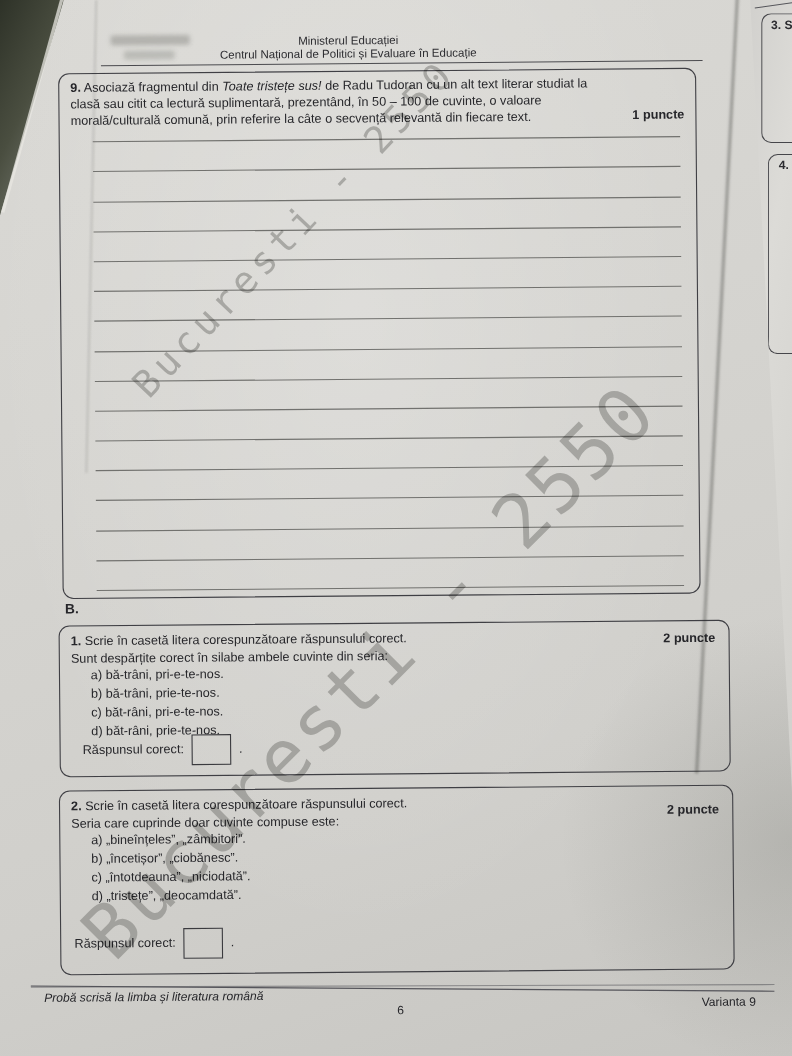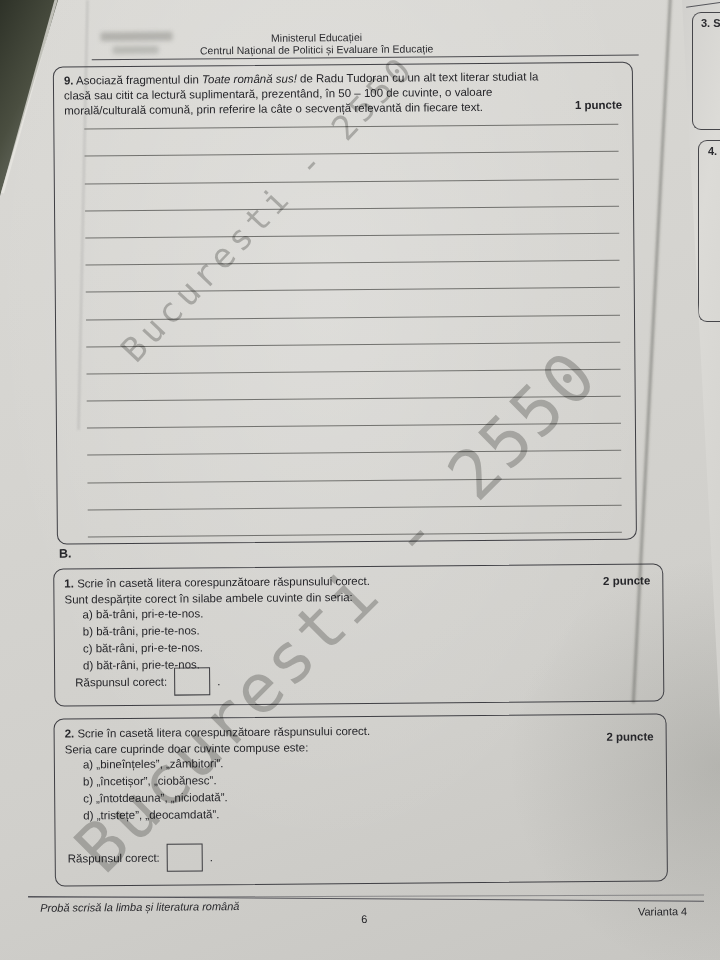--- a/index.html
+++ b/index.html
@@ -95,21 +95,21 @@
       <div>Ministerul Educației</div>
       <div>Centrul Național de Politici și Evaluare în Educație</div>
     </div>
     <div class="hdr-rule"></div>
 
     <div class="ghost1"></div>
     <div class="ghost2"></div>
 
     <div class="qbox q9-box">
       <div class="q-text">
-        <span class="qnum">9.</span><span> Asociază fragmentul din </span><i>Toate română sus!</i><span> de Radu Tudoran cu un alt text literar studiat la clasă sau citit ca lectură suplimentară, prezentând, în 50 – 100 de cuvinte, o valoare morală/culturală comună, prin referire la câte o secvență relevantă din fiecare text.</span>
+        <span class="qnum">9.</span><span> Asociază fragmentul din </span><i>Toate tristețe sus!</i><span> de Radu Tudoran cu un alt text literar studiat la clasă sau citit ca lectură suplimentară, prezentând, în 50 – 100 de cuvinte, o valoare morală/culturală comună, prin referire la câte o secvență relevantă din fiecare text.</span>
       </div>
       <div class="pts q9-pts">1 puncte</div>
       <div class="writing-lines">
           <div class="wline"></div>
           <div class="wline"></div>
           <div class="wline"></div>
           <div class="wline"></div>
           <div class="wline"></div>
           <div class="wline"></div>
           <div class="wline"></div>
@@ -162,21 +162,21 @@
         <span>Răspunsul corect:</span>
         <span class="answer-box"></span>
         <span>.</span>
       </div>
     </div>
 
     <div class="f-line1"></div>
     <div class="f-line2"></div>
     <div class="f-left">Probă scrisă la limba și literatura română</div>
     <div class="f-page">6</div>
-    <div class="f-var">Varianta 4</div>
+    <div class="f-var">Varianta 9</div>
 
     <div class="wm wm-small">Bucuresti - 2550</div>
     <div class="wm wm-large">Bucuresti - 2550</div>
   </div>
 
   <div class="page-gap"></div>
   <div class="second-page">
     <div class="np-topline"></div>
     <div class="np-frag np-box3">3. S</div>
     <div class="np-frag np-box4">4.</div>

